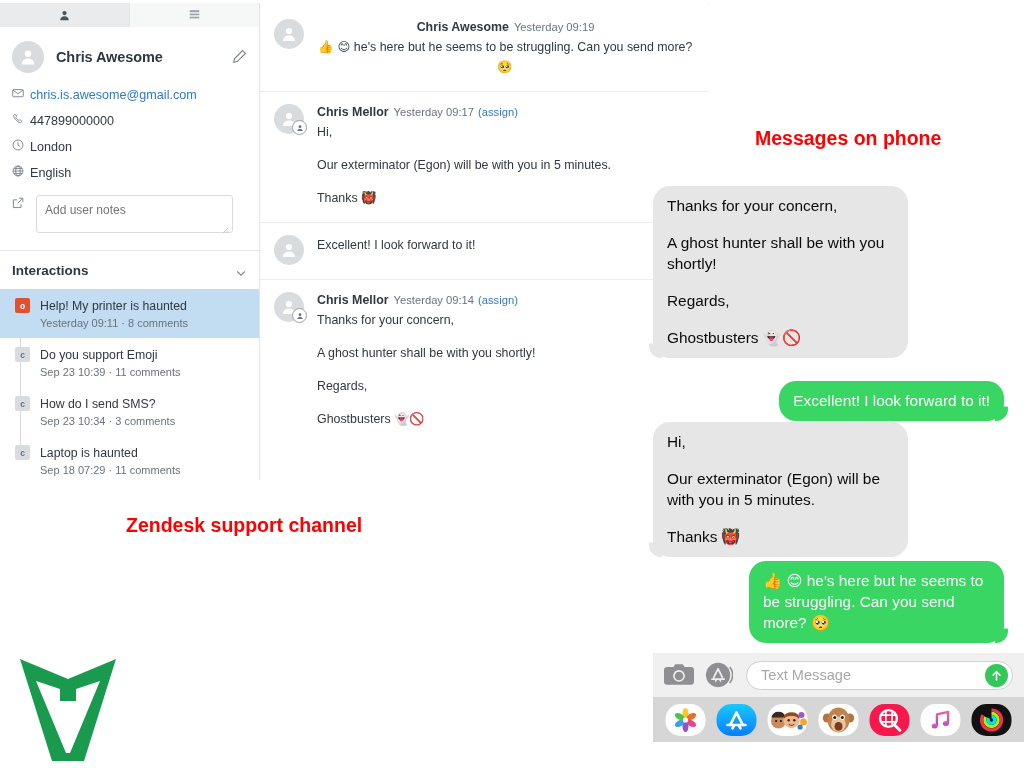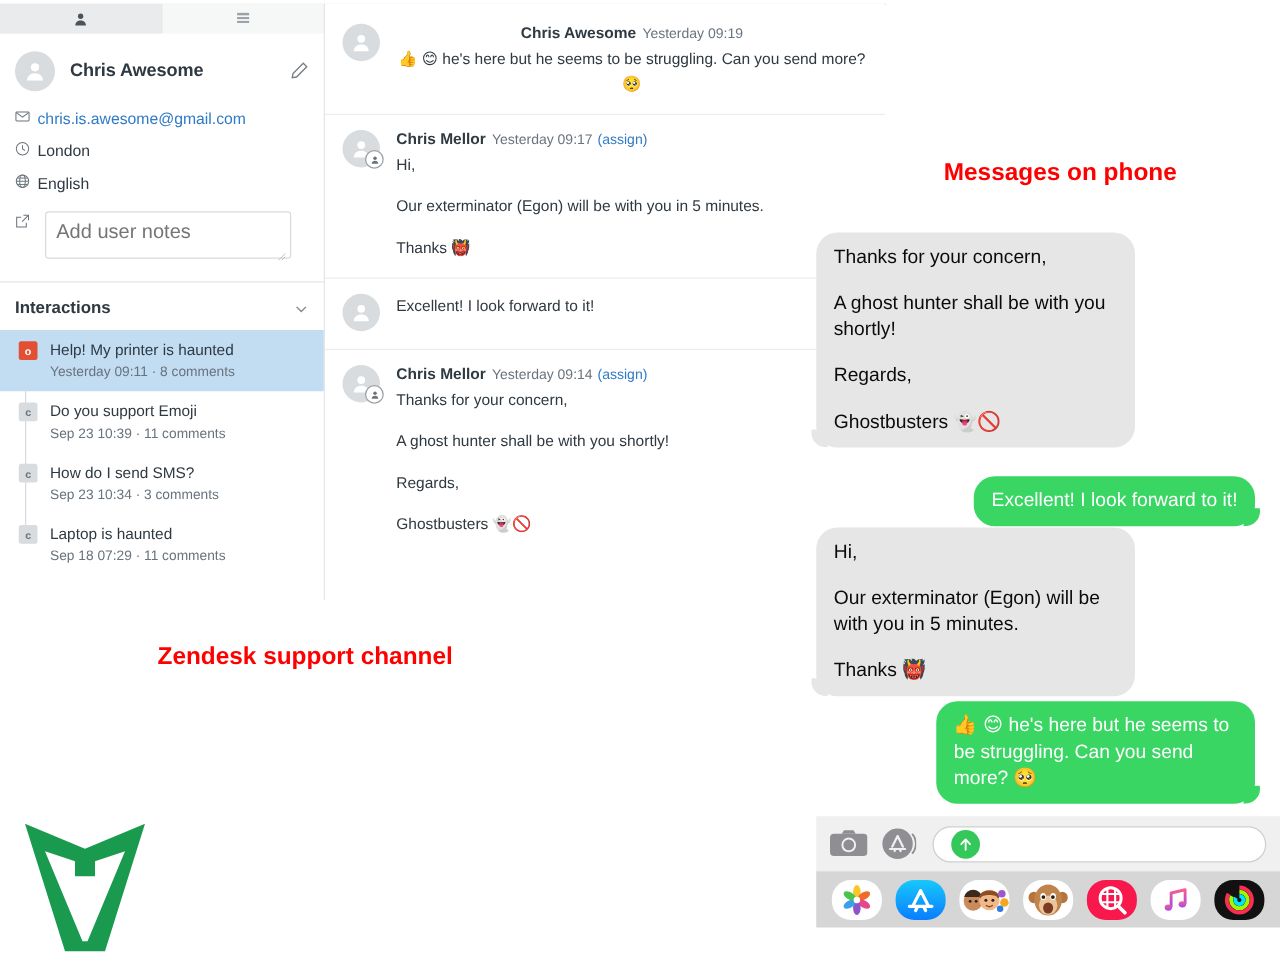--- a/index.html
+++ b/index.html
@@ -27,21 +27,21 @@
   .avatar-lg svg{position:absolute;left:50%;top:50%;transform:translate(-50%,-50%);}
   .user-name{font-size:14.5px;font-weight:bold;color:#2f3941;margin-left:12px;flex:1;letter-spacing:-0.1px;}
   .pencil{width:16px;height:16px;opacity:.75;cursor:pointer;}
 
   .field-row{display:flex;align-items:flex-start;padding:2px 12px 2px 12px;min-height:22px;}
   .f-icon{width:18px;flex:0 0 18px;display:flex;align-items:center;justify-content:flex-start;padding-top:2px;color:#68737d;}
   .f-val{font-size:12.6px;color:#2f3941;line-height:21px;}
   .f-val.link{color:#2f7ac7;}
   .notes-box{
     margin-left:6px;width:197px;height:38px;border:1px solid #d8dcde;border-radius:3px;
-    background:#fff;font-size:16px;color:#a5abaf;padding:7px 8px;box-sizing:border-box;
+    background:#fff;font-size:12px;color:#a5abaf;padding:7px 8px;box-sizing:border-box;
     font-family:"Liberation Sans",sans-serif;resize:none;outline:none;position:relative;
   }
   .notes-wrap{position:relative;}
   .notes-grip{position:absolute;right:4px;bottom:3px;width:7px;height:7px;pointer-events:none;}
 
   .sect-div{height:1px;background:#e3e6e8;margin-top:11px;}
   .interactions-head{display:flex;align-items:center;padding:12px 12px 11px 12px;}
   .interactions-title{font-size:13.5px;font-weight:bold;color:#2f3941;flex:1;}
   .chev{width:12px;height:12px;opacity:.7;cursor:pointer;}
   .ix-list{position:relative;}
@@ -147,20 +147,28 @@
     </div>
 
     <div class="field-row">
       <span class="f-icon">
         <svg width="12" height="12" viewBox="0 0 16 16">
             <rect x="1" y="3.5" width="14" height="9.5" rx="1" fill="none" stroke="#68737d" stroke-width="1.1"></rect>
             <path d="M1.4 4.2L8 9 14.6 4.2" fill="none" stroke="#68737d" stroke-width="1.1"></path>
           </svg>
       </span>
       <span class="f-val link">chris.is.awesome@gmail.com</span>
+    </div>
+    <div class="field-row">
+      <span class="f-icon">
+        <svg width="12" height="12" viewBox="0 0 16 16">
+            <path d="M3 2.3c1.2-1 2 .4 2.8 1.6.5.8-.6 1.2-.7 1.9-.1 1 3.2 4.3 4.2 4.1.7-.1 1-1.2 1.8-.7 1.2.8 2.7 1.6 1.7 2.8-1.5 1.8-4.2.7-7-2.1S1.2 3.8 3 2.3z" fill="none" stroke="#68737d" stroke-width="1.05"></path>
+          </svg>
+      </span>
+      <span class="f-val">447899000000</span>
     </div>
     <div class="field-row">
       <span class="f-icon">
         <svg width="12" height="12" viewBox="0 0 16 16">
             <circle cx="8" cy="8" r="6.6" fill="none" stroke="#68737d" stroke-width="1.1"></circle>
             <path d="M8 4.3V8.3l2.8 1.7" fill="none" stroke="#68737d" stroke-width="1.1"></path>
           </svg>
       </span>
       <span class="f-val">London</span>
     </div>
@@ -333,20 +341,21 @@
         </svg>
     </span>
     <span class="appstore-btn">
       <svg viewBox="0 0 30 30" width="28" height="28">
           <circle cx="14" cy="15" r="13" fill="#8e8e93"></circle>
           <path d="M7.5 19.5h13M14 8.4l-4.6 9.1M14 8.4l4.6 9.1M11.4 21.3l.9-1.8M16.6 21.3l-.9-1.8" stroke="#f0f0f0" stroke-width="1.9" fill="none" stroke-linecap="round"></path>
           <path d="M26.5 6.5a13 13 0 0 1 0 17" stroke="#8e8e93" stroke-width="1.6" fill="none"></path>
         </svg>
     </span>
     <span class="txtfield">
+      <span class="txtplace">Text Message</span>
       <span class="sendbtn">
         <svg viewBox="0 0 24 24" width="15" height="15">
             <path d="M12 19V6M6.4 11.6L12 5.6l5.6 6" stroke="#fff" stroke-width="2.4" fill="none" stroke-linecap="round" stroke-linejoin="round"></path>
           </svg>
       </span>
     </span>
   </div>
 
   <div class="drawer" id="drawer">
       <span class="appicon"><svg viewBox="0 0 44 32" width="45" height="32">

